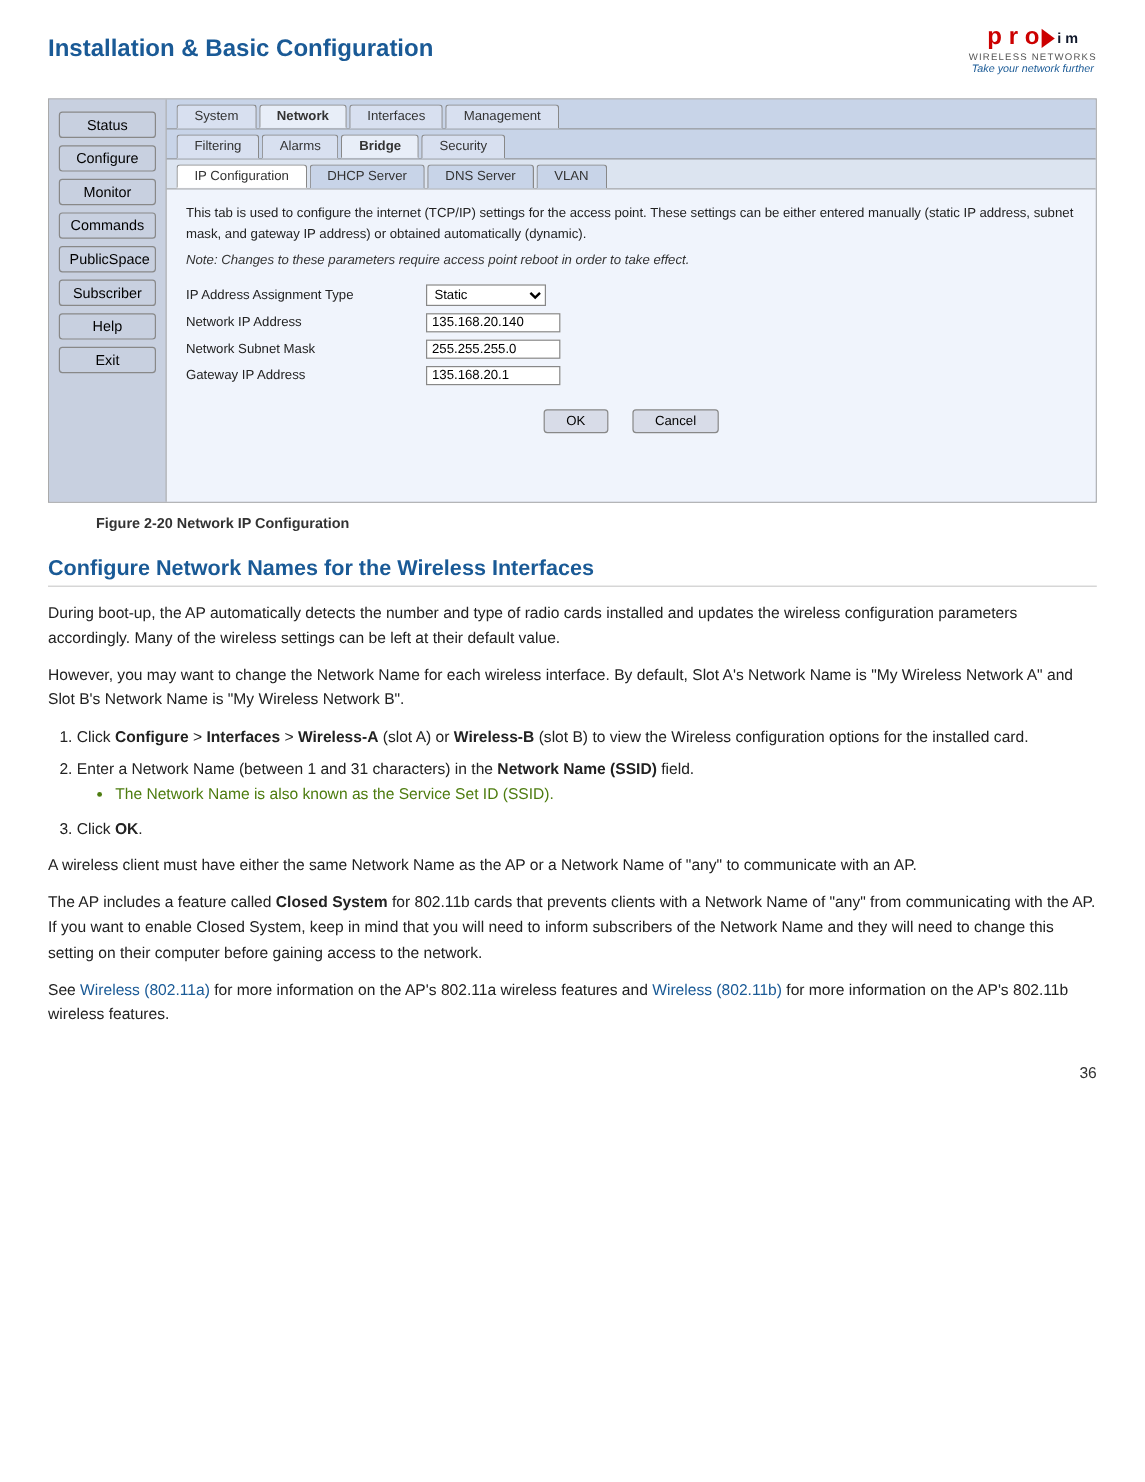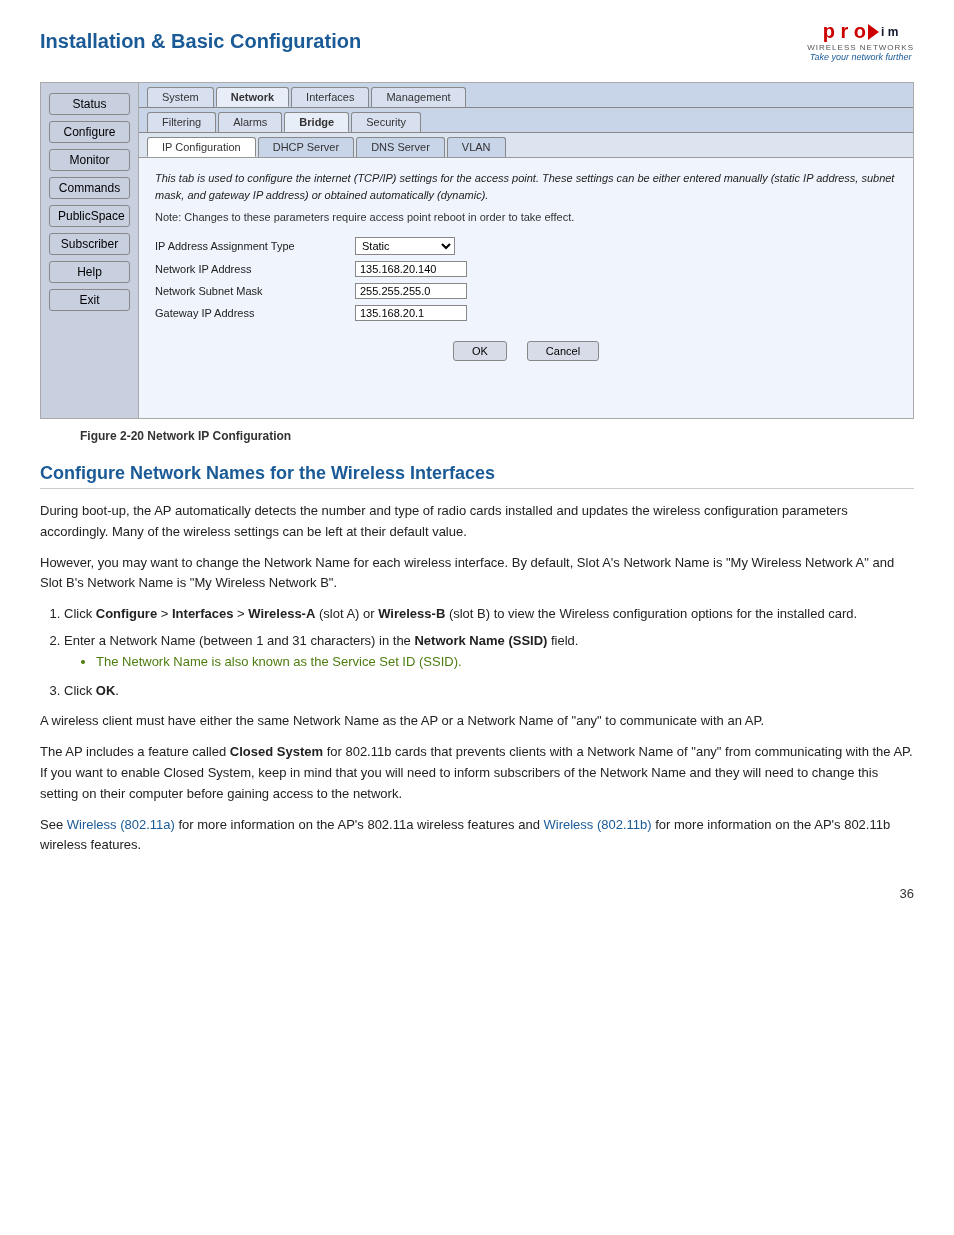--- a/index.html
+++ b/index.html
@@ -124,25 +124,25 @@
     .content-area {
       background: #f0f4fc;
       padding: 12px 16px;
       min-height: 260px;
     }
     .description-text {
       font-size: 11px;
       color: #222;
       margin-bottom: 8px;
       line-height: 1.5;
+    }
+    .note-text {
+      font-size: 11px;
+      color: #333;
       font-style: italic;
-    }
-    .note-text {
-      font-size: 11px;
-      color: #333;
       margin-bottom: 14px;
     }
 
     
     .form-row {
       display: flex;
       align-items: center;
       margin-bottom: 6px;
     }
     .form-label {

